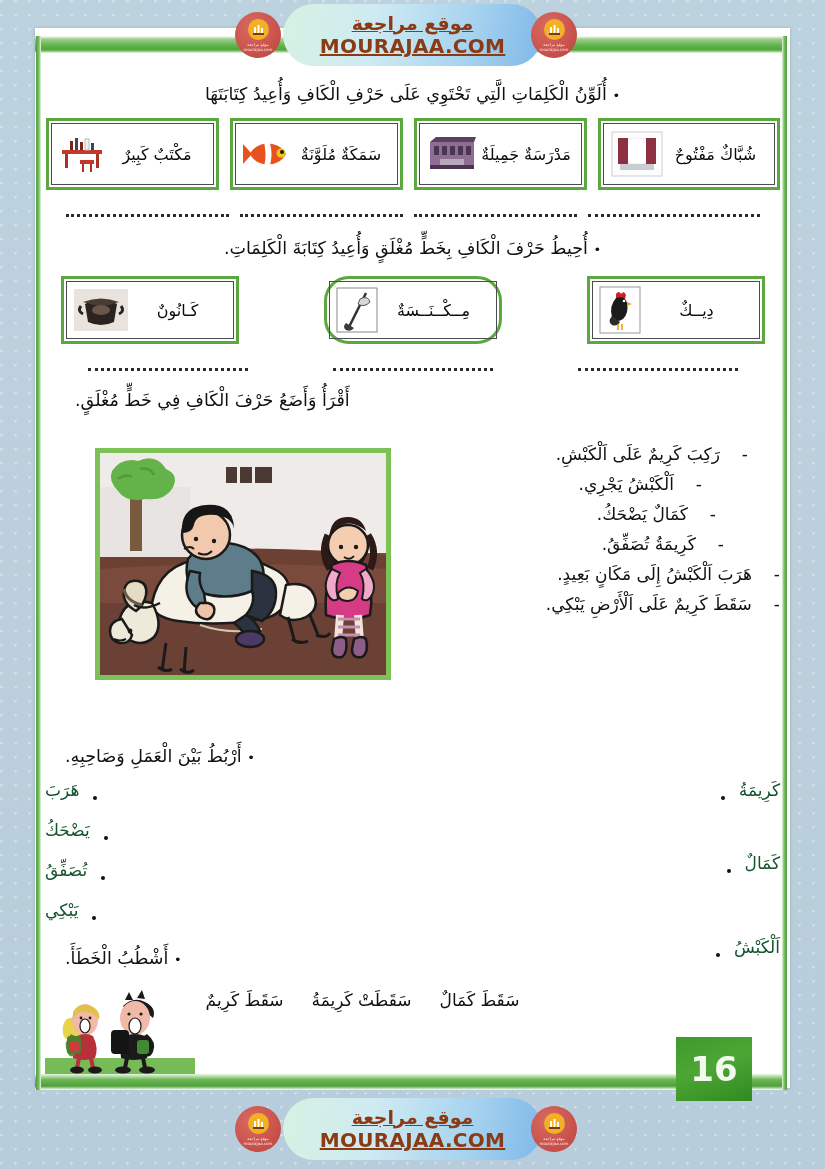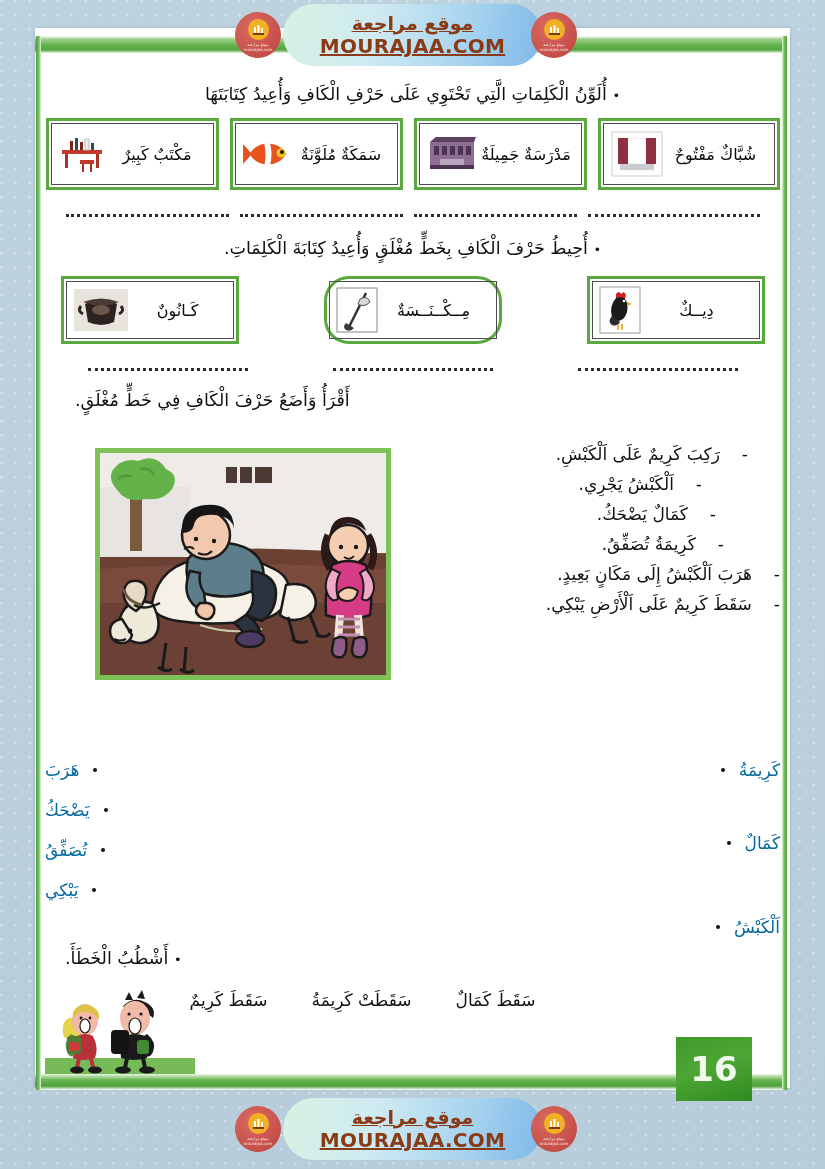--- a/index.html
+++ b/index.html
@@ -208,39 +208,39 @@
   
   .match-grid {
     display: flex;
     flex-direction: row;
     justify-content: center;
   }
   .match-col { display: flex; flex-direction: column; }
   .match-item {
     display: flex;
     flex-direction: row;
-    align-items: center;
+    align-items: flex-end;
     gap: 14px;
     font-size: 17px;
-    color: #0369a1;
+    color: #14532d;
     white-space: nowrap;
   }
   .match-dot {
     width: 4px; height: 4px;
     border-radius: 50%;
     background: #111;
     flex: 0 0 auto;
   }
 
   
   .choices {
     display: flex;
     flex-direction: row-reverse;
     justify-content: center;
-    gap: 44px;
+    gap: 28px;
     font-size: 17px;
     color: #111;
     white-space: nowrap;
   }
 
   
   .pagenum {
     position: absolute;
     left: 676px; top: 1037px;
     width: 76px; height: 64px;
@@ -545,20 +545,24 @@
     <span class="dash">-</span>
     <span>هَرَبَ اَلْكَبْشُ إِلَى مَكَانٍ بَعِيدٍ.</span>
   </div>
   <div class="sent-line" style="margin-bottom:0px; padding-right:0px;">
     <span class="dash">-</span>
     <span>سَقَطَ كَرِيمٌ عَلَى اَلْأَرْضِ يَبْكِي.</span>
   </div>
 </div>
 
 <div class="content" style="top:746px;">
+  <p class="instr" style="text-align:left; padding-left:20px;">
+    <span class="bullet">•</span>
+    <span>أَرْبُطُ بَيْنَ الْعَمَلِ وَصَاحِبِهِ.</span>
+  </p>
 
   <div class="match-grid" style="margin-top:14px;">
     <div class="match-col" style="width:300px; align-items:flex-start; padding-left:60px; gap:26px;">
       <div class="match-item">
         <span>كَرِيمَةُ</span>
         <span class="match-dot"></span>
       </div>
       <div class="match-item" style="margin-left:18px;margin-top:27px;">
         <span>كَمَالٌ</span>
         <span class="match-dot"></span>

